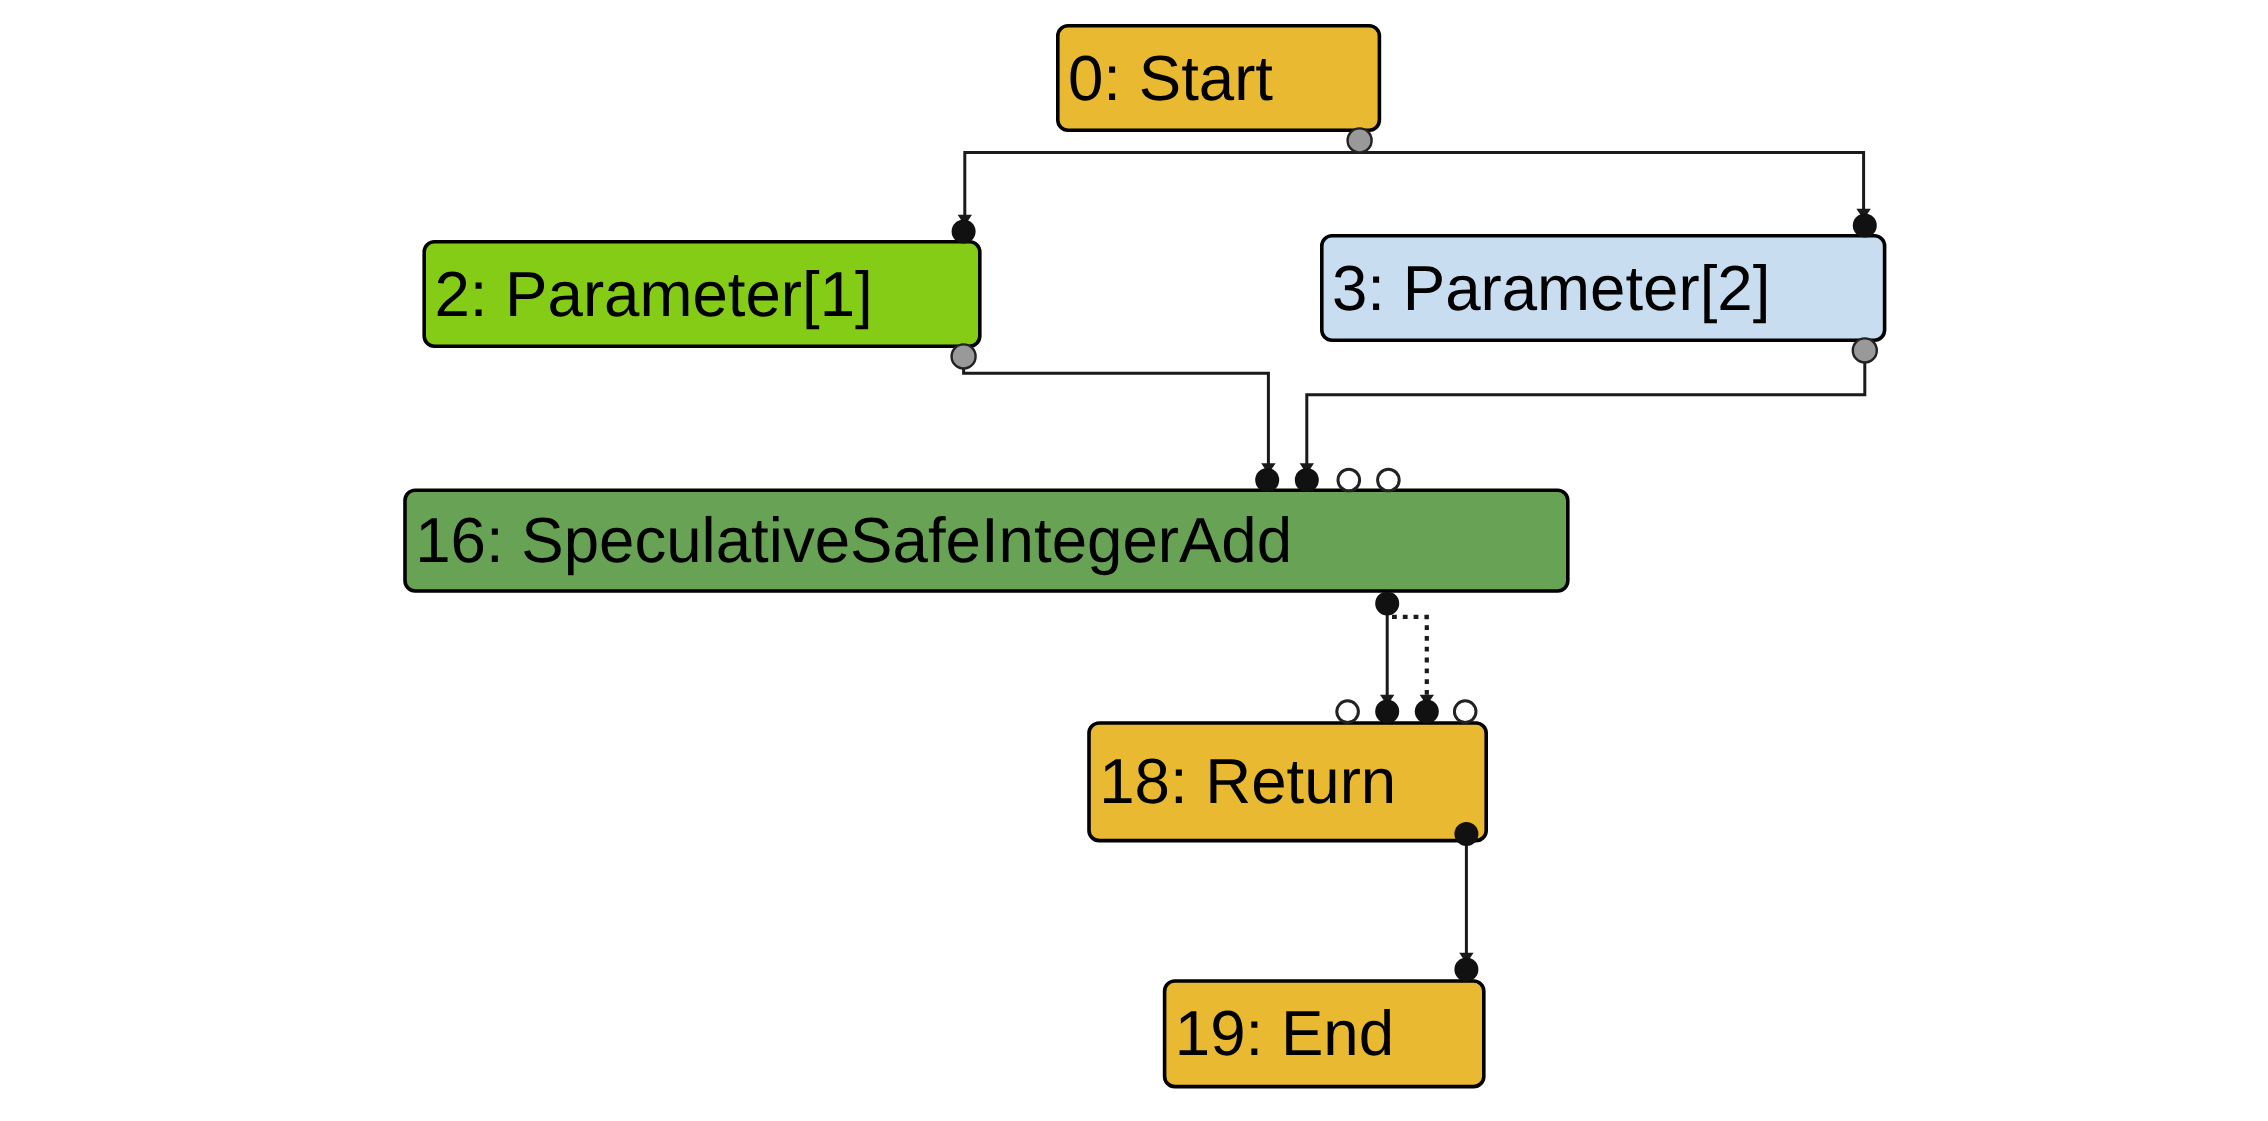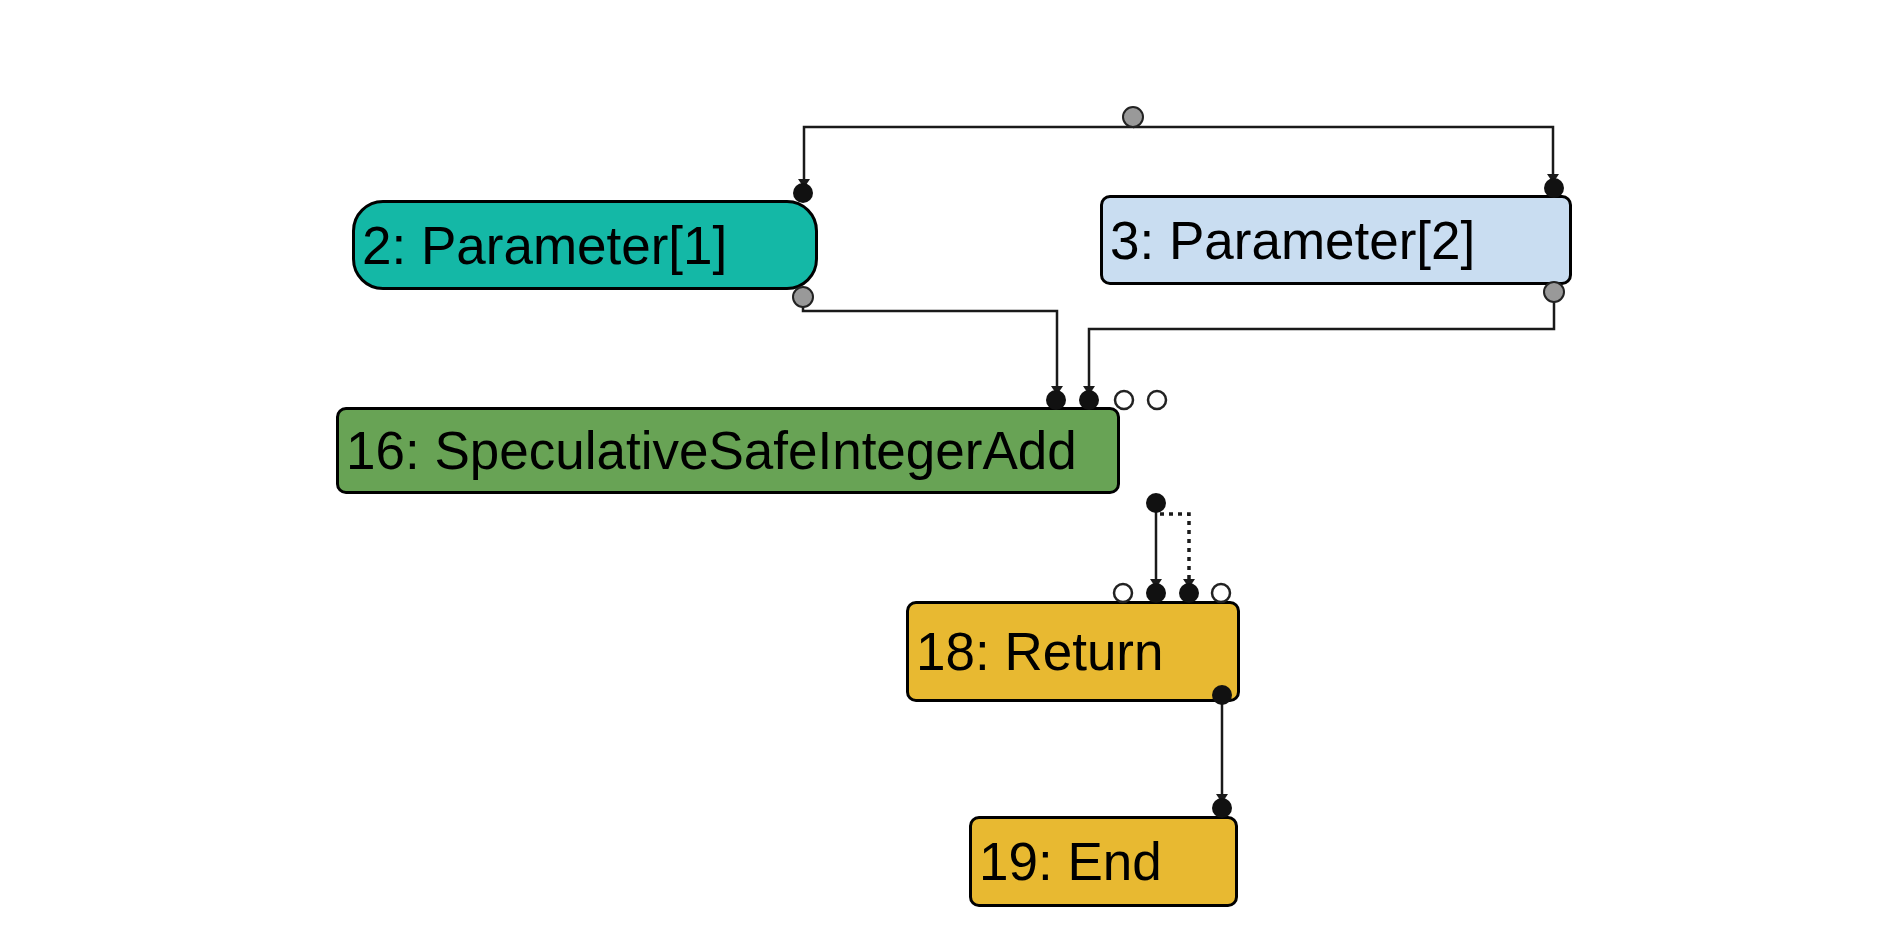--- a/index.html
+++ b/index.html
@@ -31,30 +31,33 @@
     left: 0; top: 0;
     width: 1890px; height: 934px;
     pointer-events: none;
   }
   .edge-layer circle { pointer-events: auto; cursor: pointer; }
 
   
   #node-start  { left: 880px;  top: 20px;  width: 271px; height: 90px; }
   #node-param1 { left: 352px;  top: 200px; width: 466px; height: 90px; }
   #node-param2 { left: 1100px; top: 195px; width: 472px; height: 90px; }
-  #node-add    { left: 336px;  top: 407px; width: 784px; height: 87px; }
+  #node-add    { left: 336px;  top: 407px; width: 972px; height: 87px; }
   #node-return { left: 906px;  top: 601px; width: 334px; height: 101px; }
   #node-end    { left: 969px;  top: 816px; width: 269px; height: 91px; }
 </style>
 </head>
 <body>
 
 <div class="canvas">
 
-  <div class="node" id="node-param1" style="background: #14b8a6; border-radius: 31px;">
+  <div class="node" id="node-start" style="background: rgb(232, 185, 49);">
+    <span>0: Start</span>
+  </div>
+  <div class="node" id="node-param1" style="background: #84cc16;">
     <span>2: Parameter[1]</span>
   </div>
   <div class="node" id="node-param2" style="background: rgb(201, 221, 241); text-align: center;">
     <span>3: Parameter[2]</span>
   </div>
   <div class="node" id="node-add" style="background: rgb(104, 163, 85);">
     <span>16: SpeculativeSafeIntegerAdd</span>
   </div>
   <div class="node" id="node-return" style="background: rgb(232, 185, 49);">
     <span>18: Return</span>

